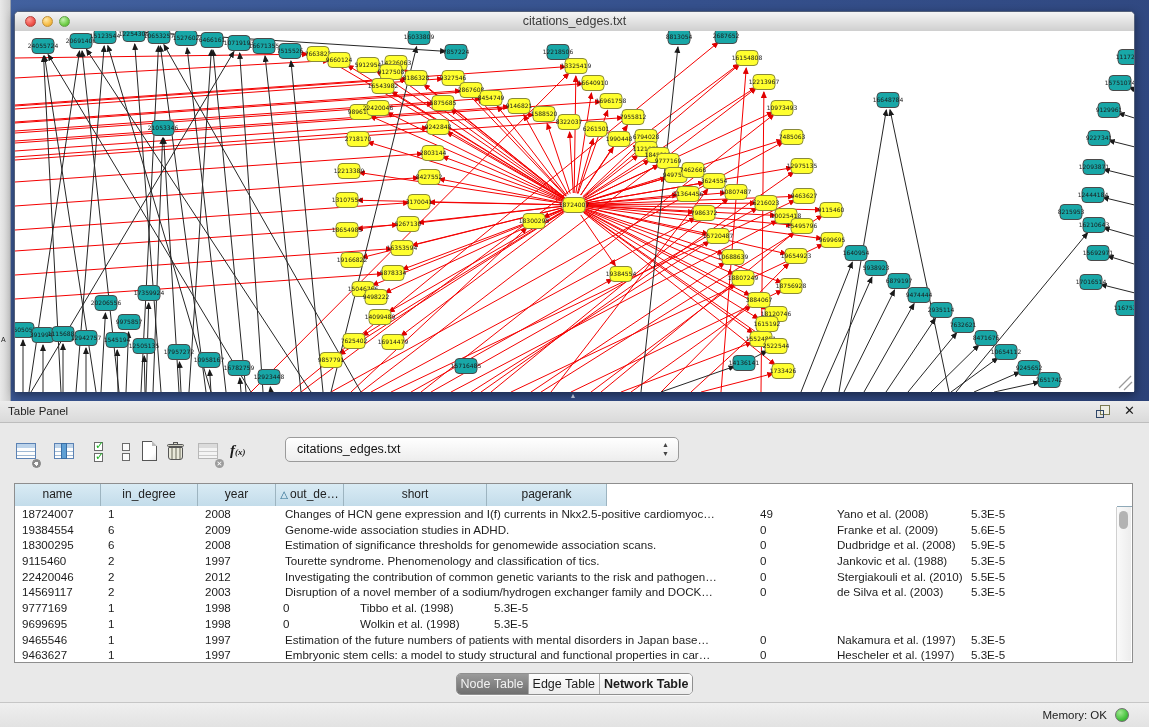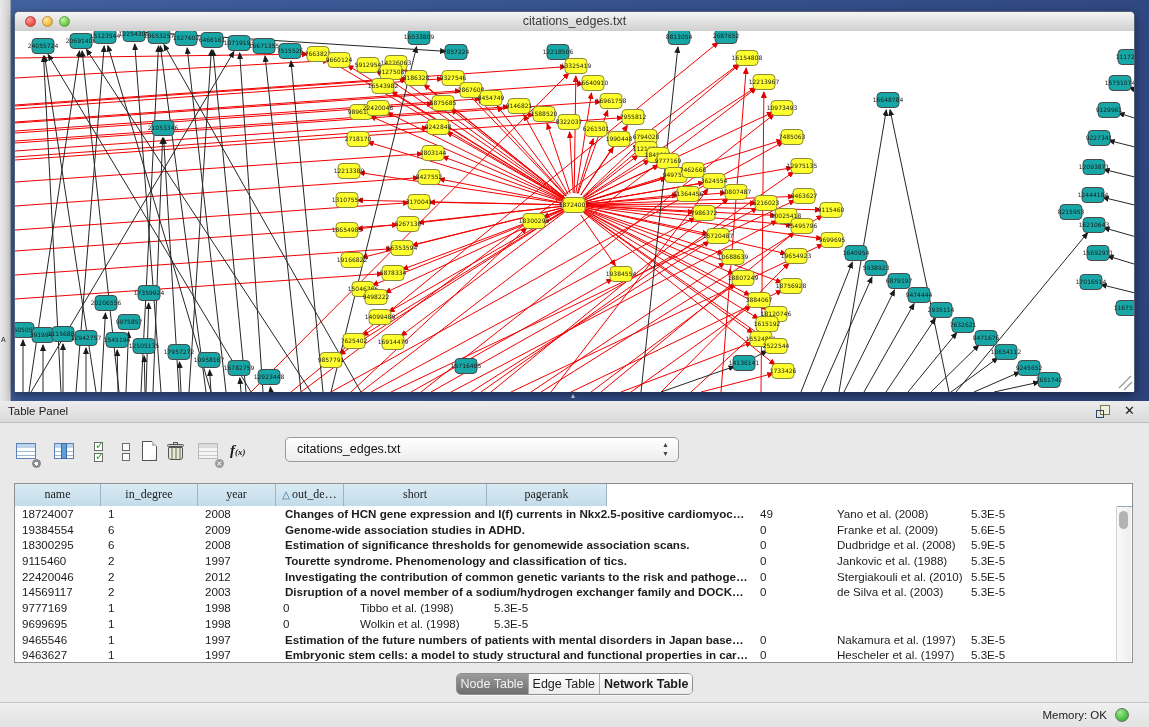--- a/index.html
+++ b/index.html
@@ -63,29 +63,29 @@
     font-style:italic;font-weight:bold;font-size:15px;color:#1a1a1a;}
   .fx-ic small{font-size:9px;font-weight:bold;}
   #table-select{position:absolute;left:285px;top:15px;width:394px;height:25px;border:1px solid #9b9b9b;border-radius:5px;
     background:linear-gradient(#ffffff,#ededed);box-sizing:border-box;cursor:pointer;}
   #table-select .val{position:absolute;left:11px;top:4px;font-size:12.5px;color:#111;}
   #table-select .arrows{position:absolute;right:9px;top:2px;font-size:7px;color:#444;line-height:9px;text-align:center;}
 
   #tbl{position:absolute;left:14px;top:82px;width:1119px;height:180px;background:#fff;border:1px solid #8e8e8e;box-sizing:border-box;}
   #tbl-head{display:flex;height:22px;background:linear-gradient(#d9ebf4,#c3dcea);border-bottom:1px solid #8fa9b8;}
   .th{font-size:12px;color:#222;text-align:center;line-height:21px;border-right:1px solid #9db4c0;box-sizing:border-box;
-      overflow:hidden;white-space:nowrap;cursor:pointer;font-family:Liberation Serif, serif;}
+      overflow:hidden;white-space:nowrap;cursor:pointer;}
   .th .sortg{color:#2a6b8f;font-size:10px;margin-right:2px;}
   .hfill{flex:1;background:#fff;border-right:none;}
   .c0{width:86px}.c1{width:97px}.c2{width:78px}.c3{width:477px}.c4{width:68px}.c5{width:143px}.c6{width:120px}
   #tbl-body{position:absolute;left:0;top:22px;right:15px;bottom:0;overflow:hidden;}
   .tr{display:flex;height:15.7px;background:#fff;cursor:default;}
   .td{font-size:11.6px;color:#1c1c1c;line-height:15.7px;padding-left:7px;box-sizing:border-box;
       overflow:hidden;white-space:nowrap;text-overflow:ellipsis;}
-  .td.c3{padding-left:9px;font-weight:bold;}
+  .td.c3{padding-left:9px;}
   .td.c5{padding-left:16px;}
   #vscroll{position:absolute;right:1px;top:23px;width:14px;bottom:1px;background:linear-gradient(90deg,#fafafa,#ededed);border-left:1px solid #d0d0d0;}
   #vthumb{position:absolute;left:2px;top:4px;width:9px;height:18px;border-radius:5px;background:#b3b3b3;}
 
   #tp-tabs{position:absolute;left:0;top:272px;width:1149px;height:24px;text-align:center;}
   #tp-tabs .seg{display:inline-flex;border:1px solid #8f8f8f;border-radius:5px;overflow:hidden;
      box-shadow:0 1px 0 rgba(255,255,255,.7);}
   .tab{font-size:12.5px;padding:3px 4px;background:linear-gradient(#fdfdfd,#ececec);color:#1c1c1c;
      border-right:1px solid #a9a9a9;cursor:pointer;}
   .tab:last-child{border-right:none;font-weight:bold;}

